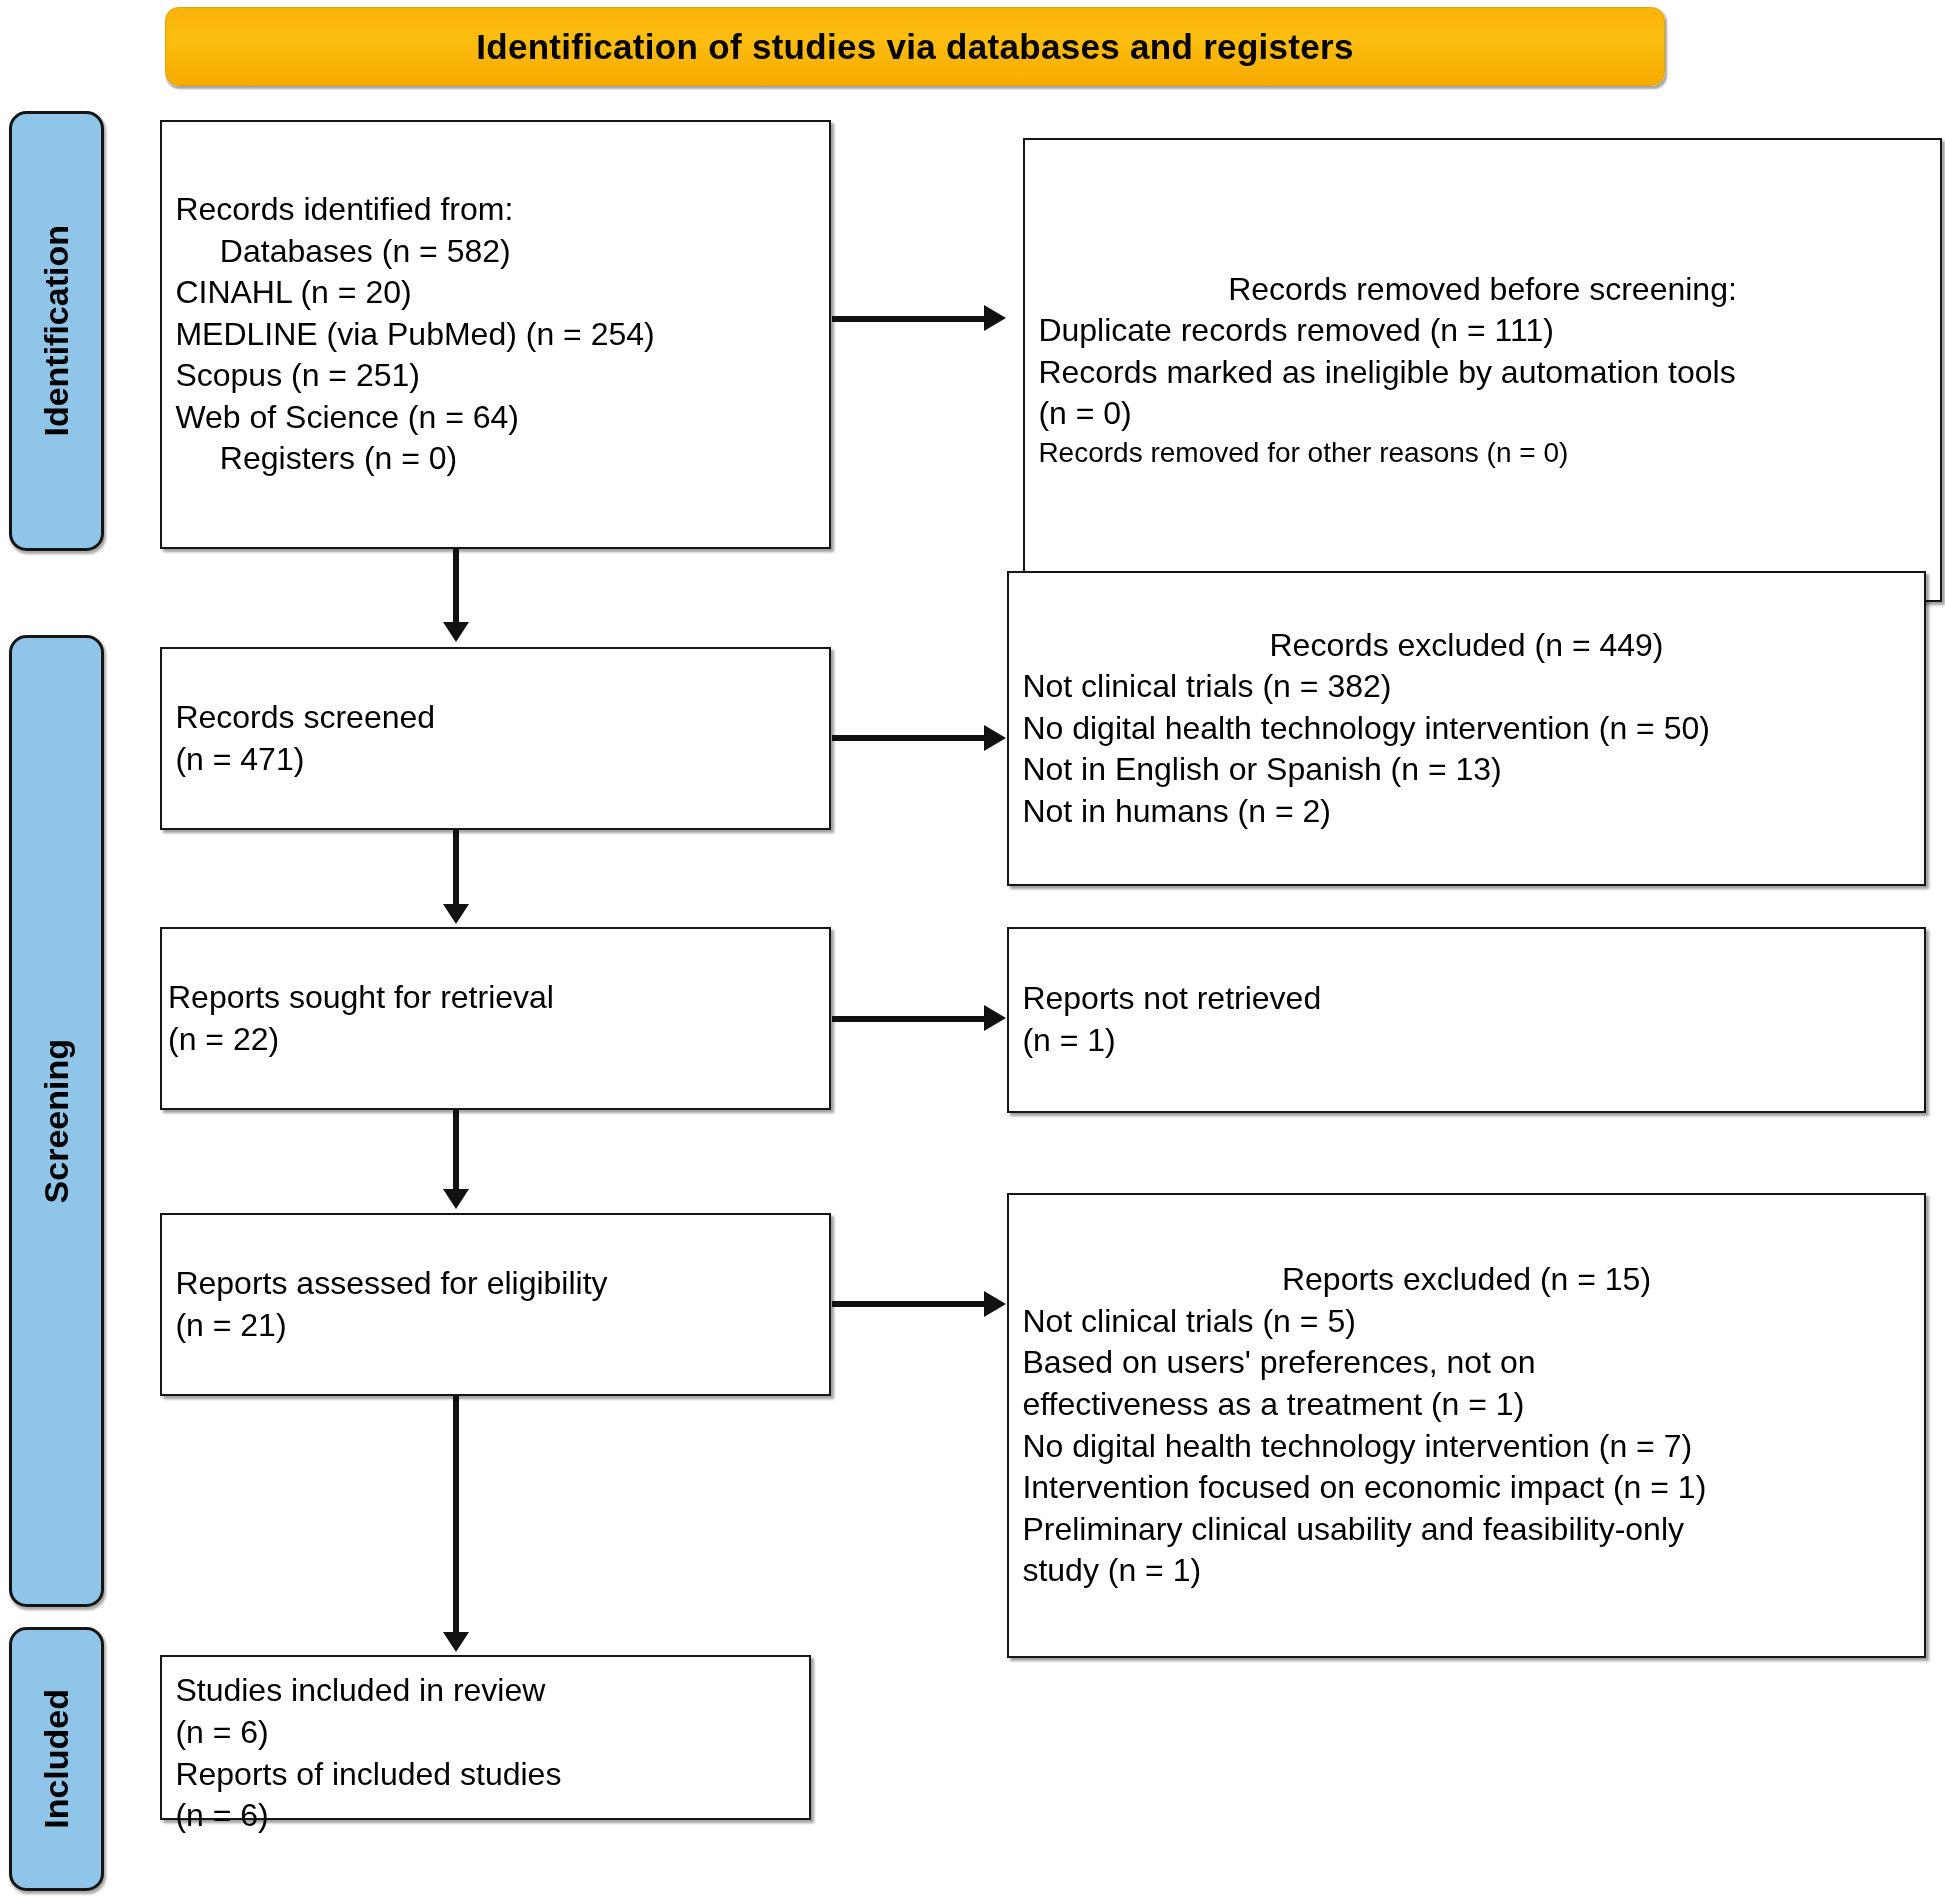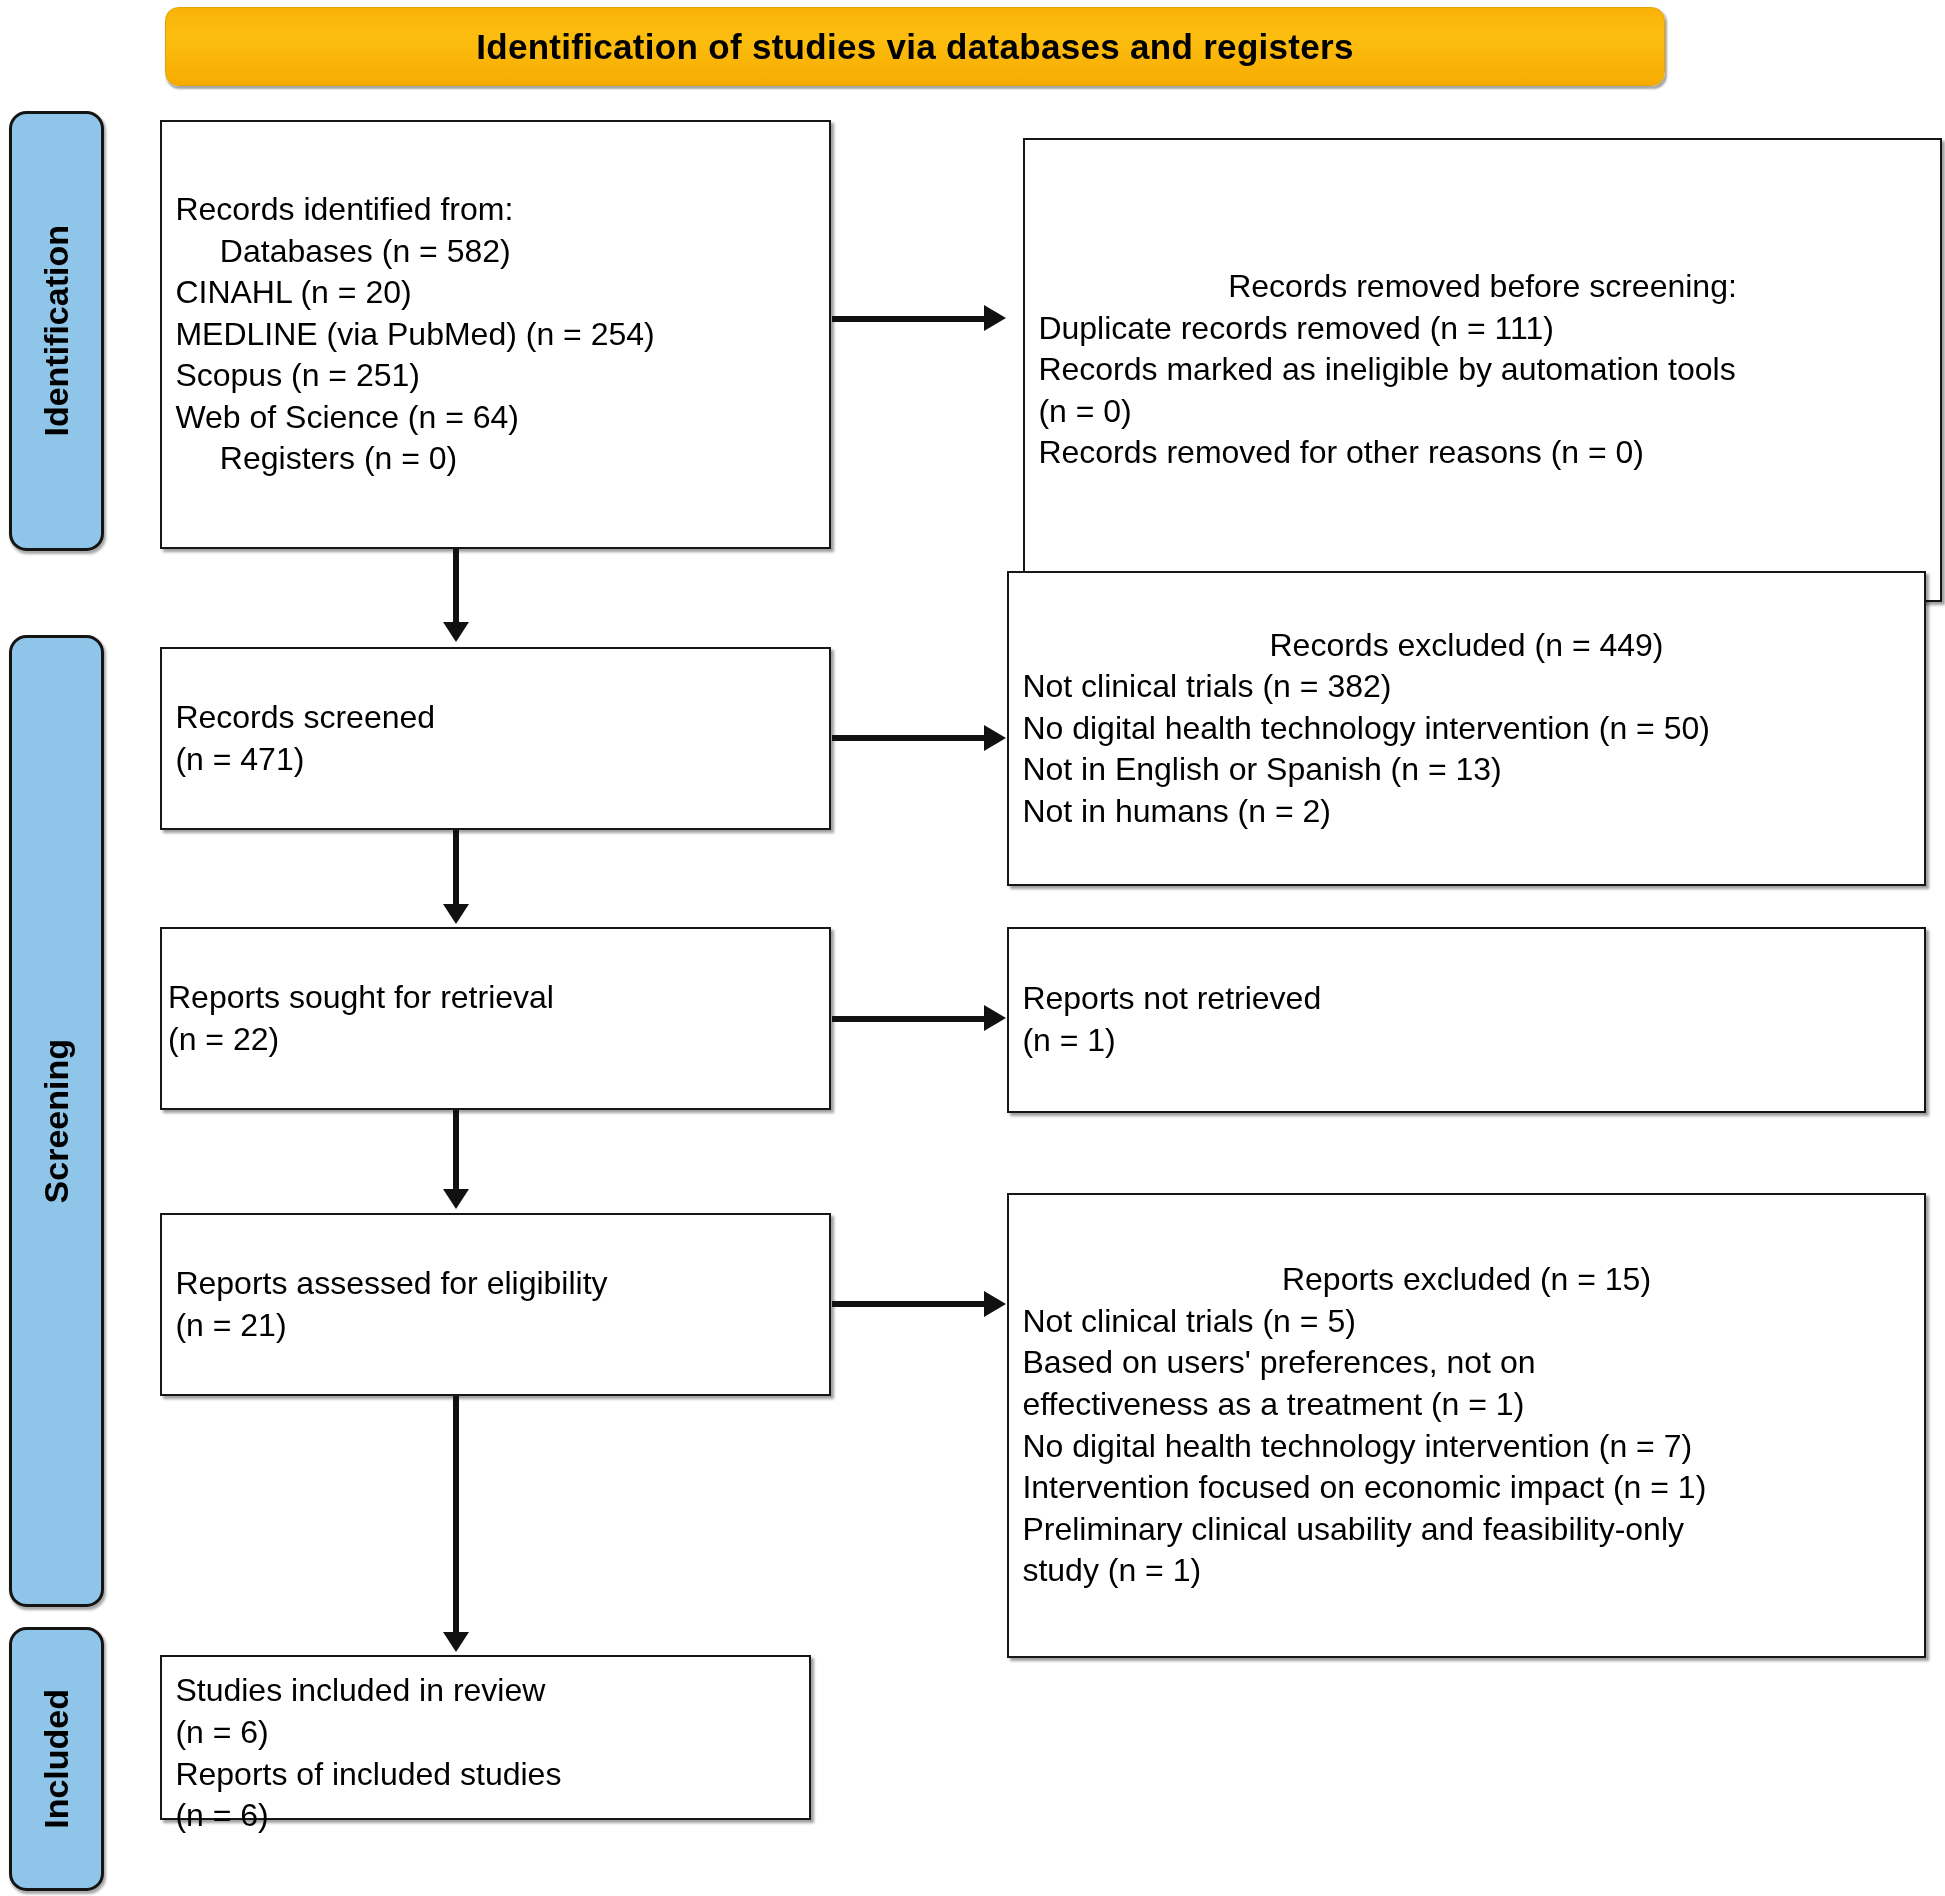--- a/index.html
+++ b/index.html
@@ -120,21 +120,21 @@
     <div class="ln" style="font-size:32px;">(n = 6)</div>
     <div class="ln" style="font-size:32px;">Reports of included studies</div>
     <div class="ln" style="font-size:32px;">(n = 6)</div>
   </div>
 
   <div class="fbox center" style="left:1007px;top:138px;width:919px;height:464px;margin-left:16px;">
     <div class="ln hdr" style="font-size:32px;">Records removed before screening:</div>
     <div class="ln" style="font-size:32px;">Duplicate records removed (n = 111)</div>
     <div class="ln" style="font-size:32px;">Records marked as ineligible by automation tools</div>
     <div class="ln" style="font-size:32px;">(n = 0)</div>
-    <div class="ln" style="font-size:32px;">Records removed for other reasons (n = 0)</div>
+    <div class="ln" style="font-size:28px;">Records removed for other reasons (n = 0)</div>
   </div>
 
   <div class="fbox center" style="left:1007px;top:571px;width:919px;height:315px;">
     <div class="ln hdr" style="font-size:32px;">Records excluded (n = 449)</div>
     <div class="ln" style="font-size:32px;">Not clinical trials (n = 382)</div>
     <div class="ln" style="font-size:32px;">No digital health technology intervention (n = 50)</div>
     <div class="ln" style="font-size:32px;">Not in English or Spanish (n = 13)</div>
     <div class="ln" style="font-size:32px;">Not in humans (n = 2)</div>
   </div>
 

